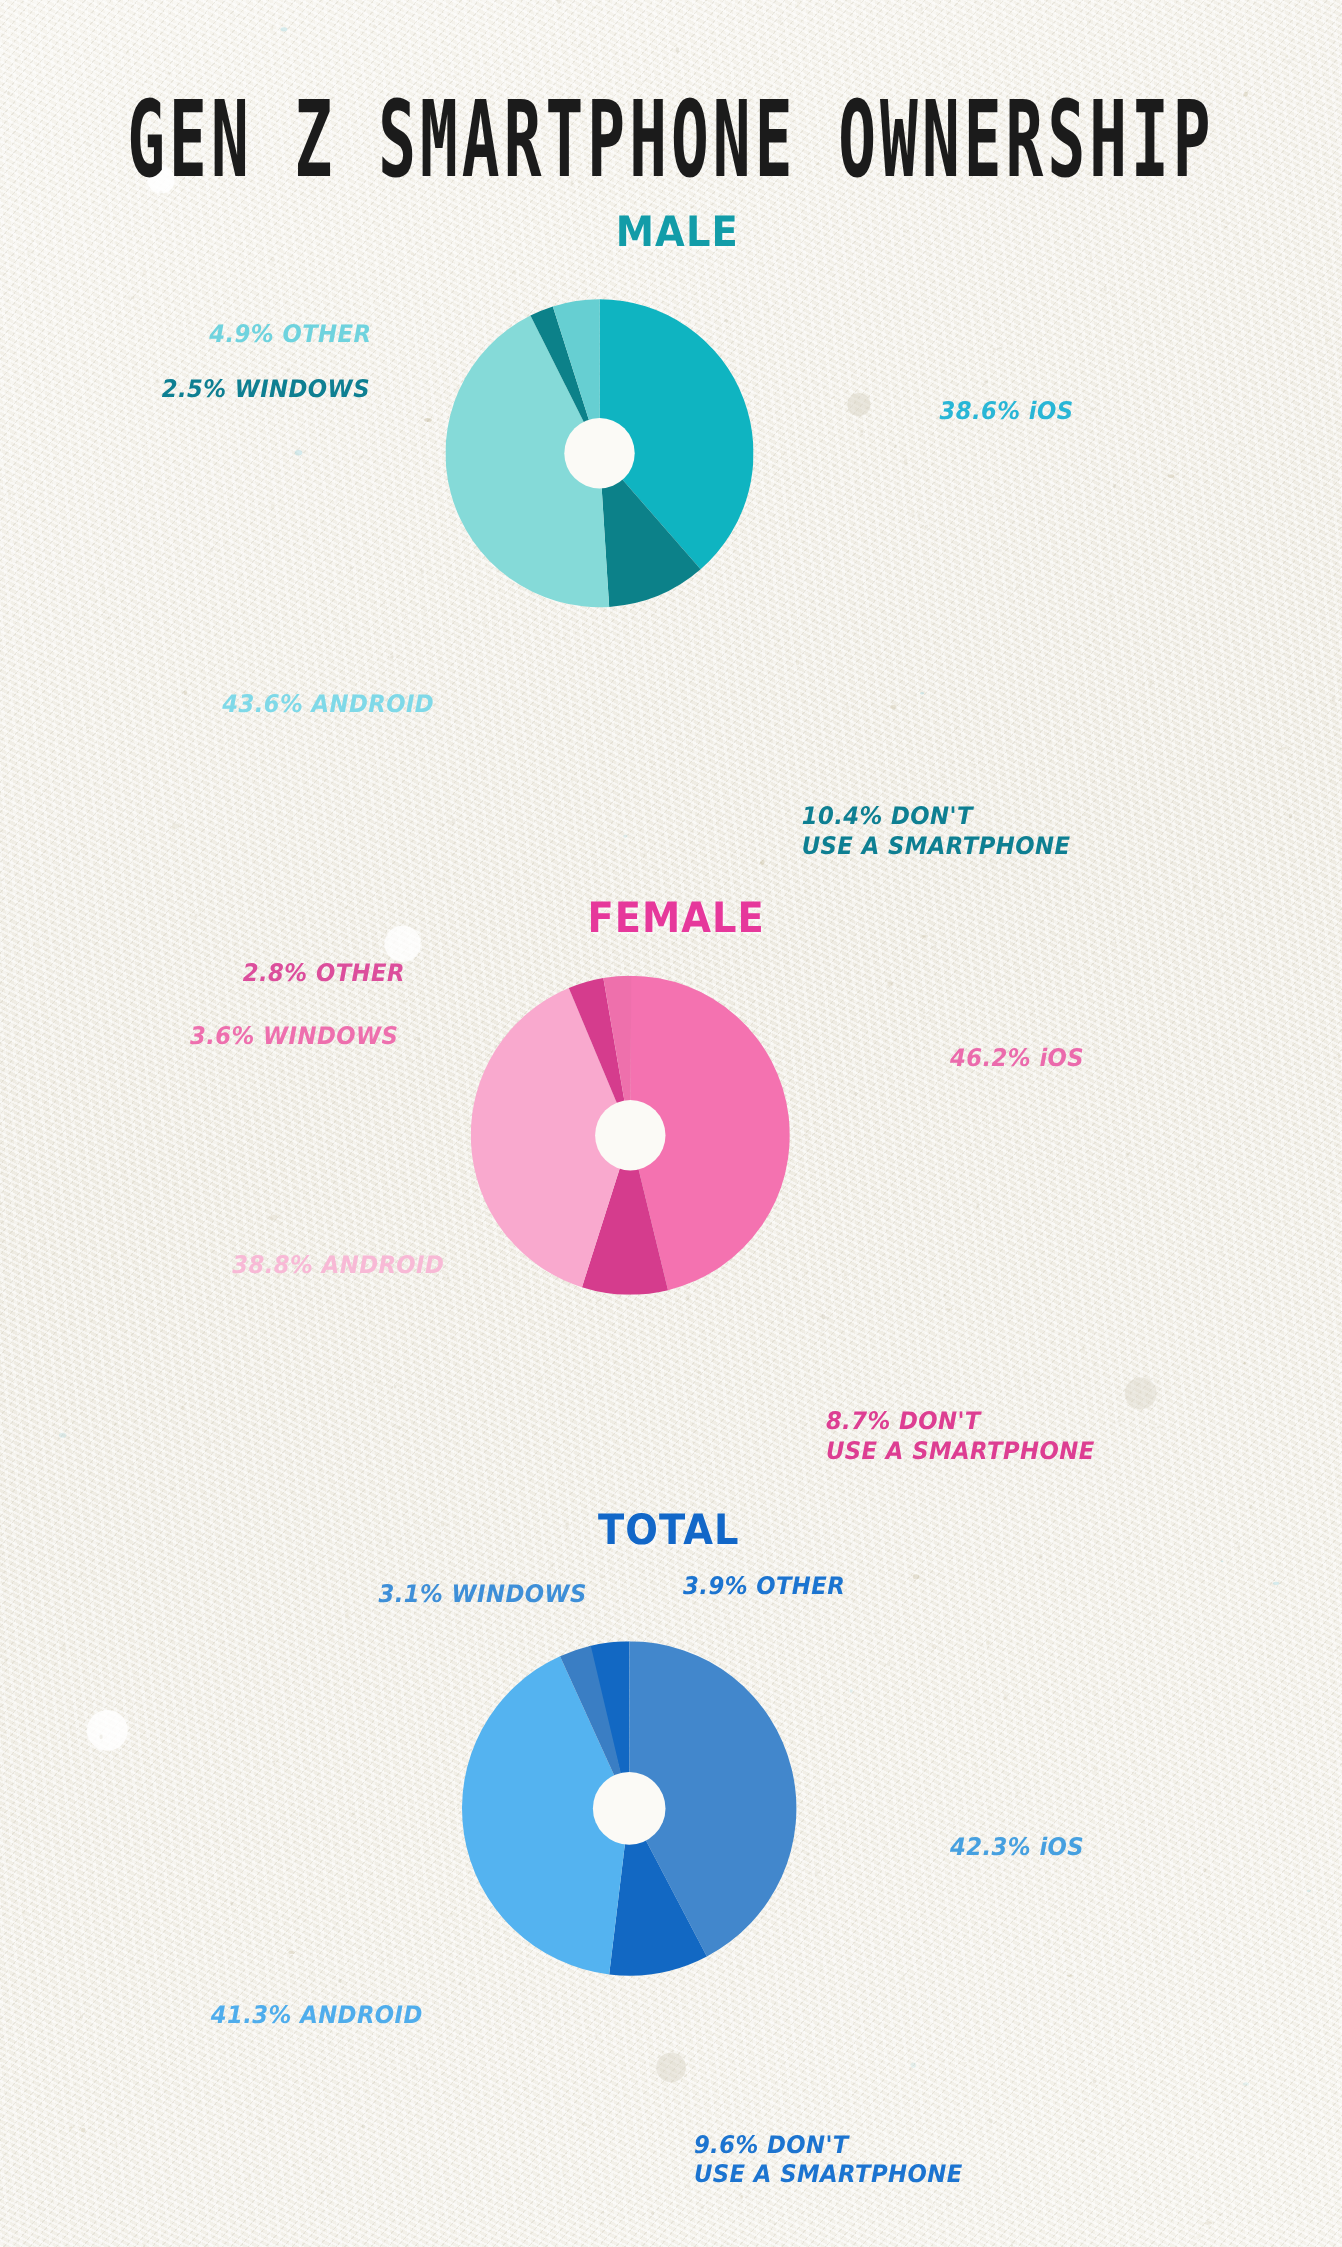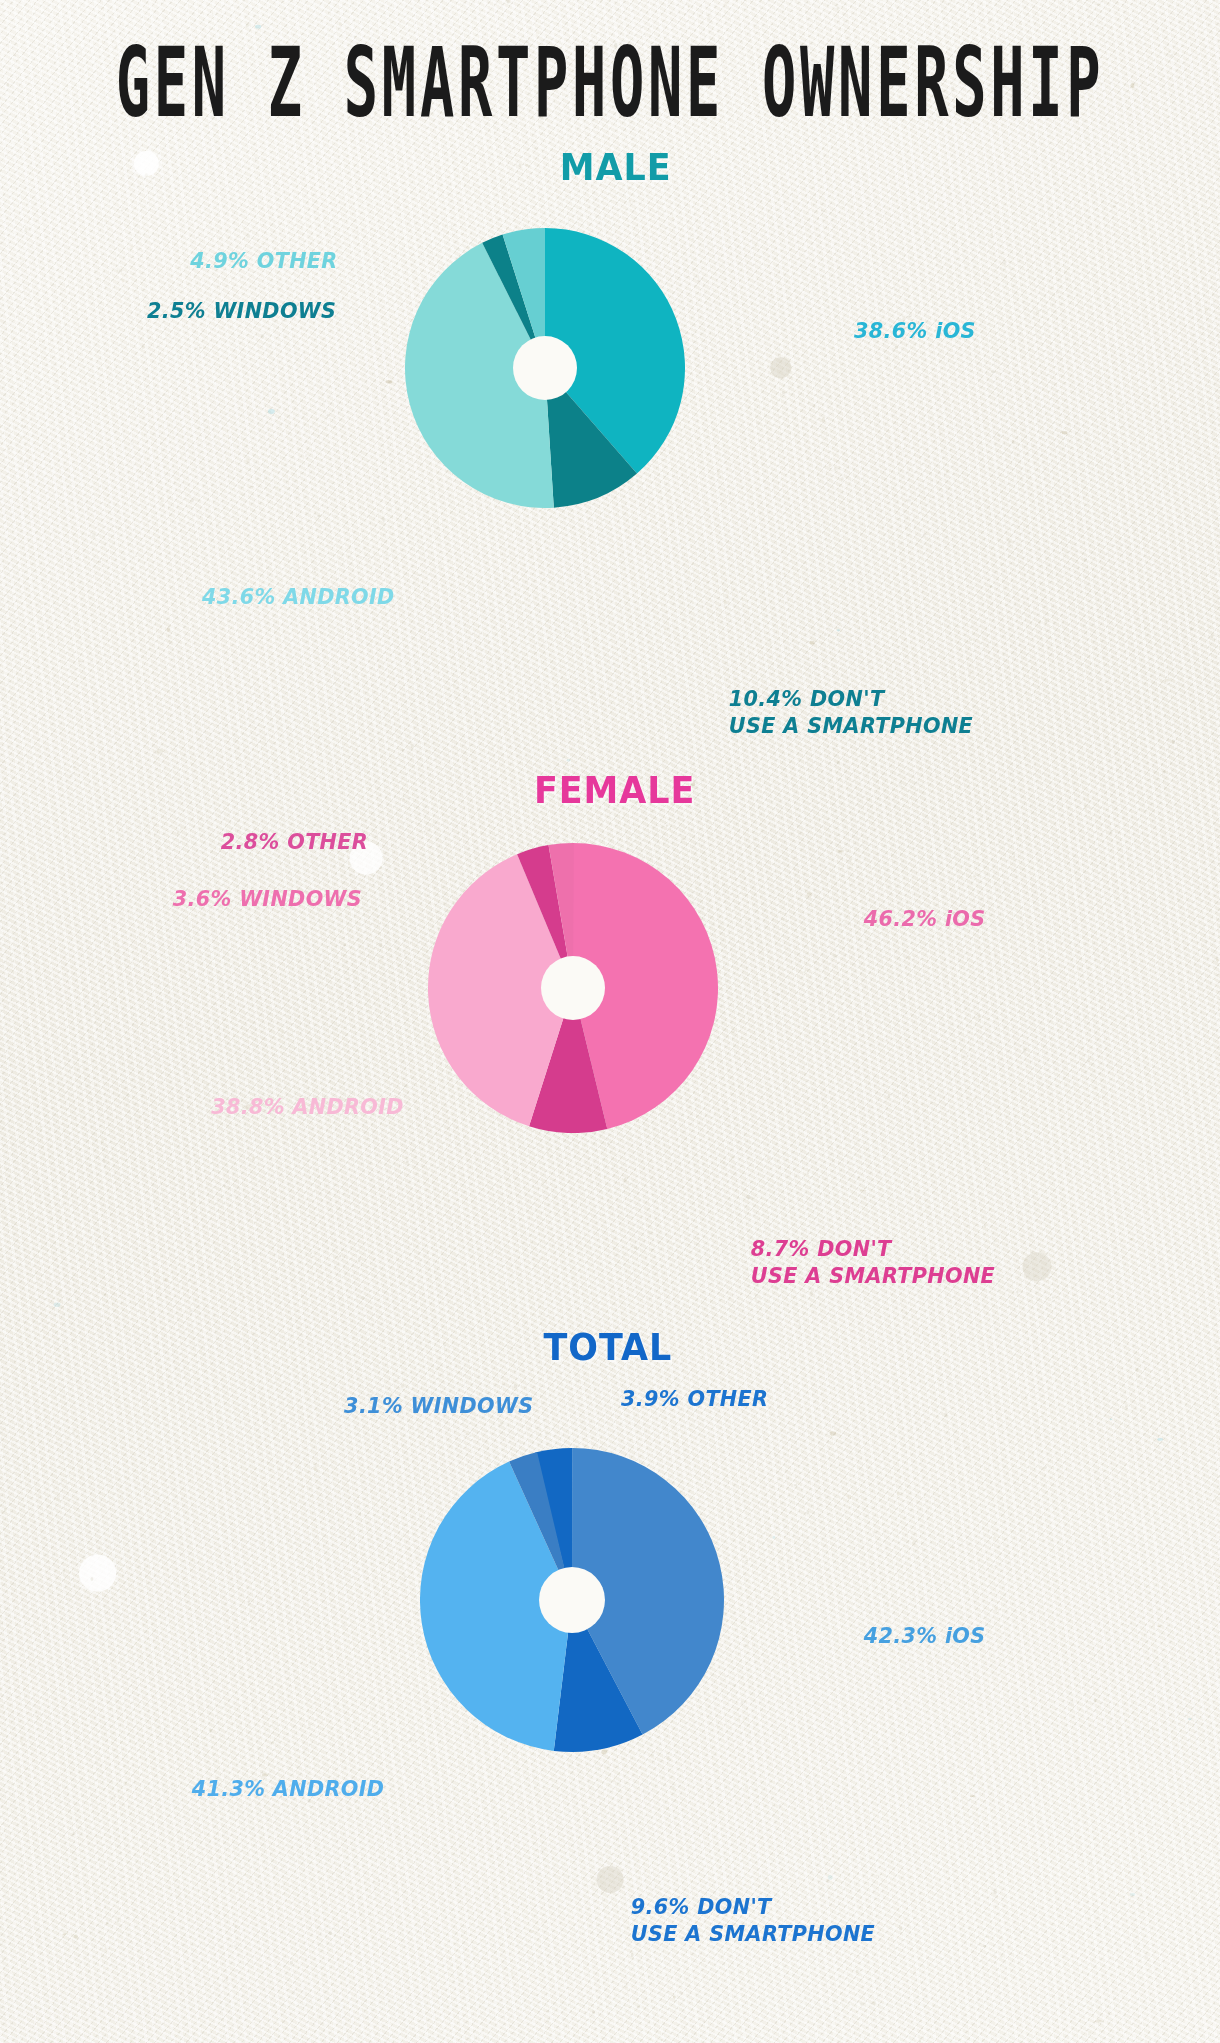--- a/index.html
+++ b/index.html
@@ -24,21 +24,21 @@
       radial-gradient(circle at 50% 92%, rgba(213,208,192,.40) 0 13px, rgba(0,0,0,0) 14px),
       repeating-linear-gradient(26deg, rgba(255,255,255,.55) 0 2px, rgba(0,0,0,0) 2px 5px),
       repeating-linear-gradient(-49deg, rgba(203,198,182,.30) 0 1px, rgba(0,0,0,0) 1px 6px),
       repeating-linear-gradient(83deg, rgba(255,255,255,.35) 0 3px, rgba(0,0,0,0) 3px 9px),
       linear-gradient(160deg,#f6f4ee 0%,#eeebe2 45%,#f4f2eb 100%);
     z-index:0;
   }
   
   #flecks{position:absolute;inset:0;z-index:1;pointer-events:none;opacity:.5;}
 
-  .layer{position:absolute;inset:0;z-index:3;}
+  .layer{position:absolute;inset:0;z-index:3;margin-top:44px;}
 
   
   #title{
     position:absolute;left:0;right:0;top:26px;
     text-align:center;
     font-family:"DejaVu Sans Mono",monospace;
     font-weight:700;
     font-size:62px;
     letter-spacing:4px;
     color:#1b1b1b;

